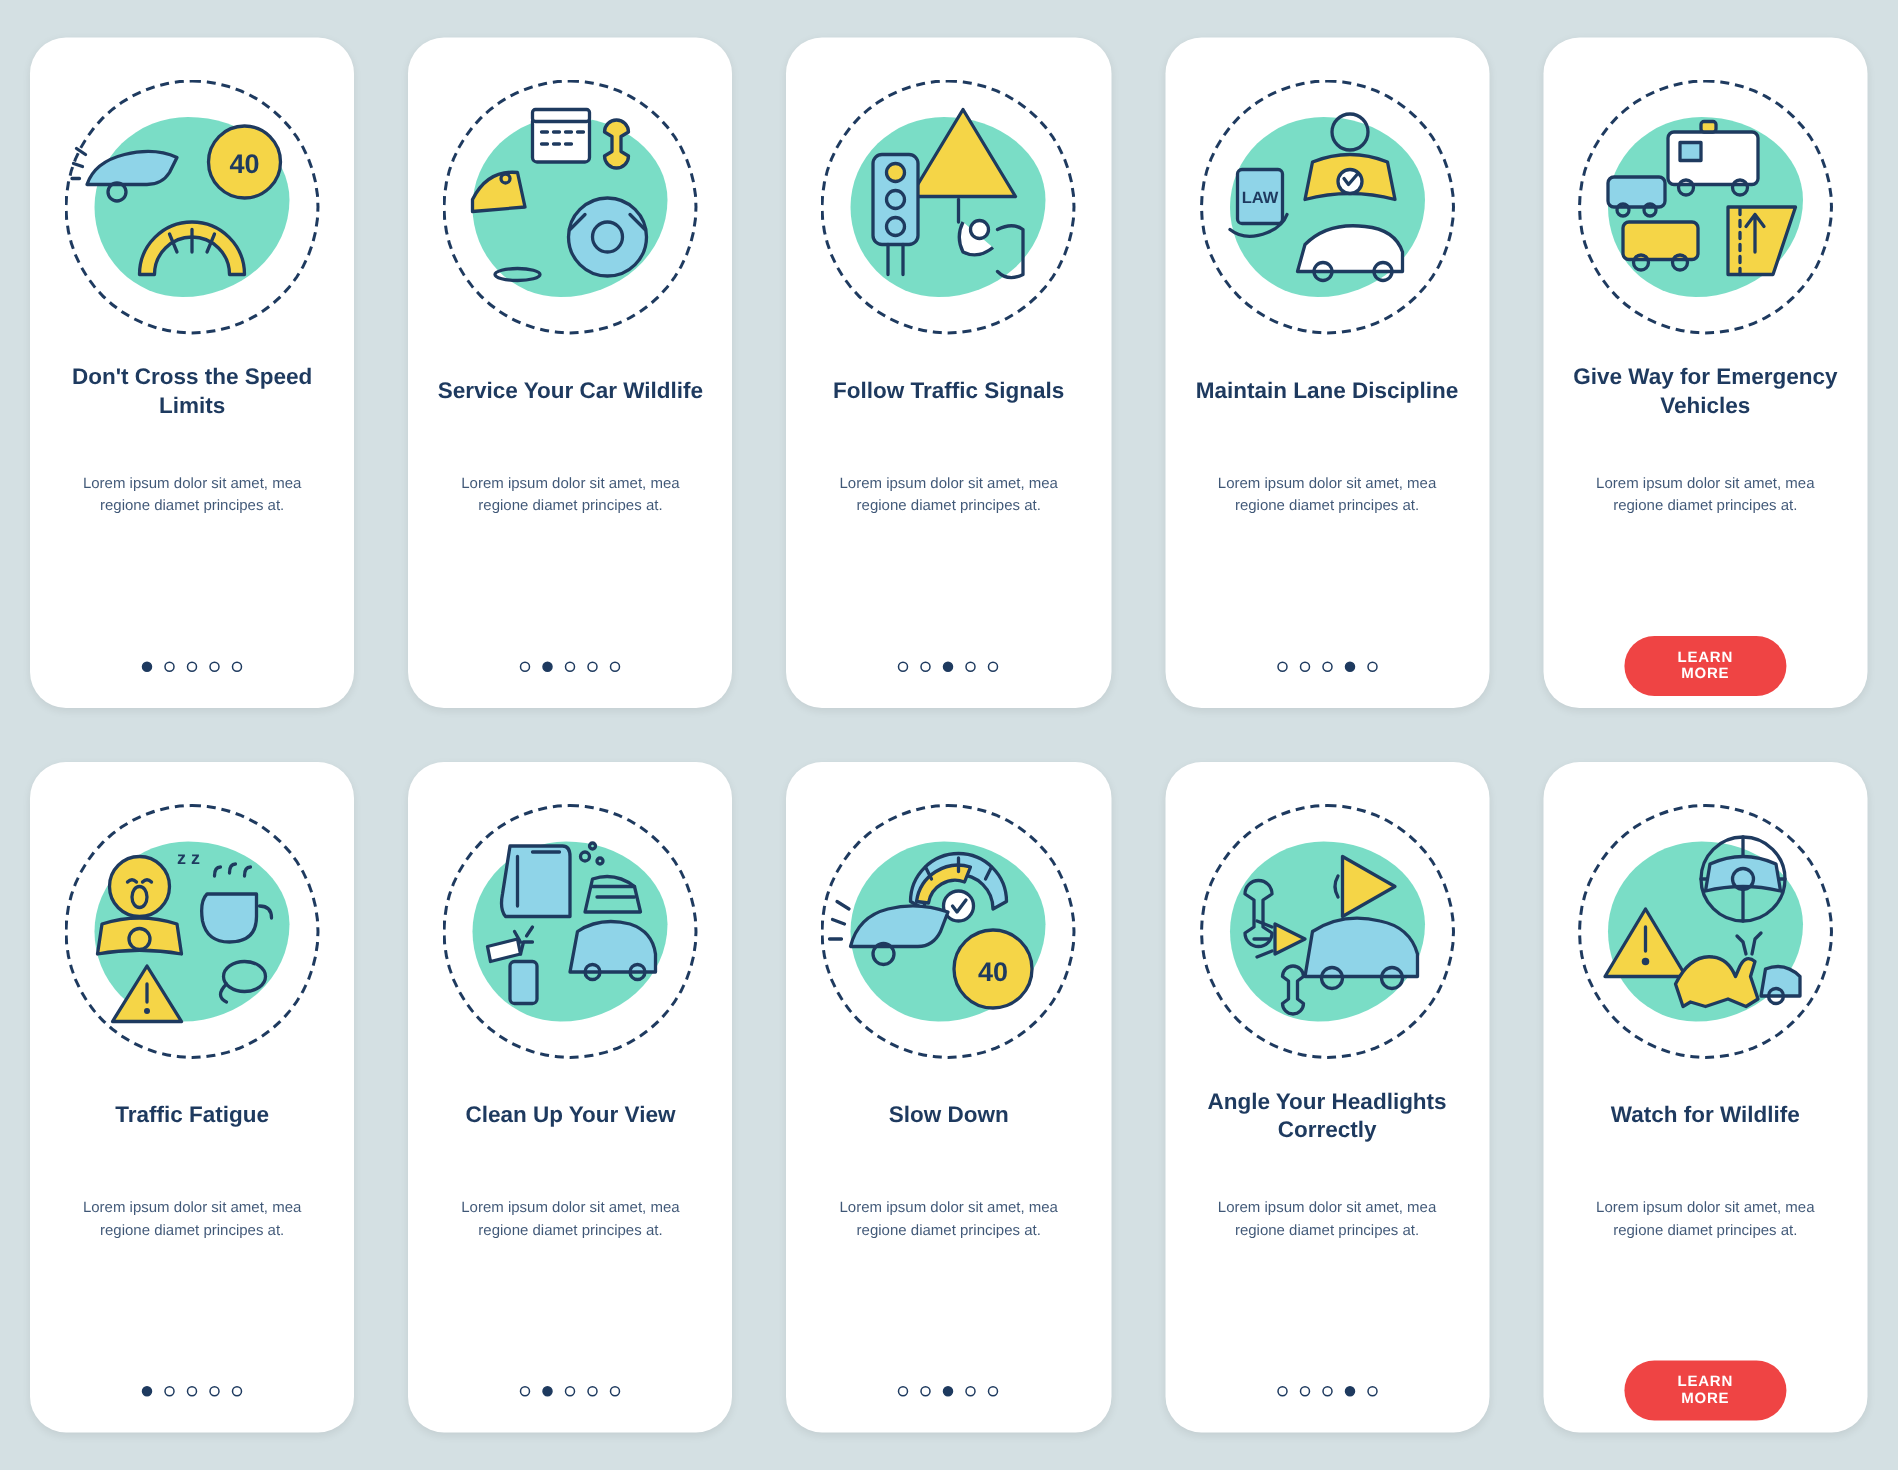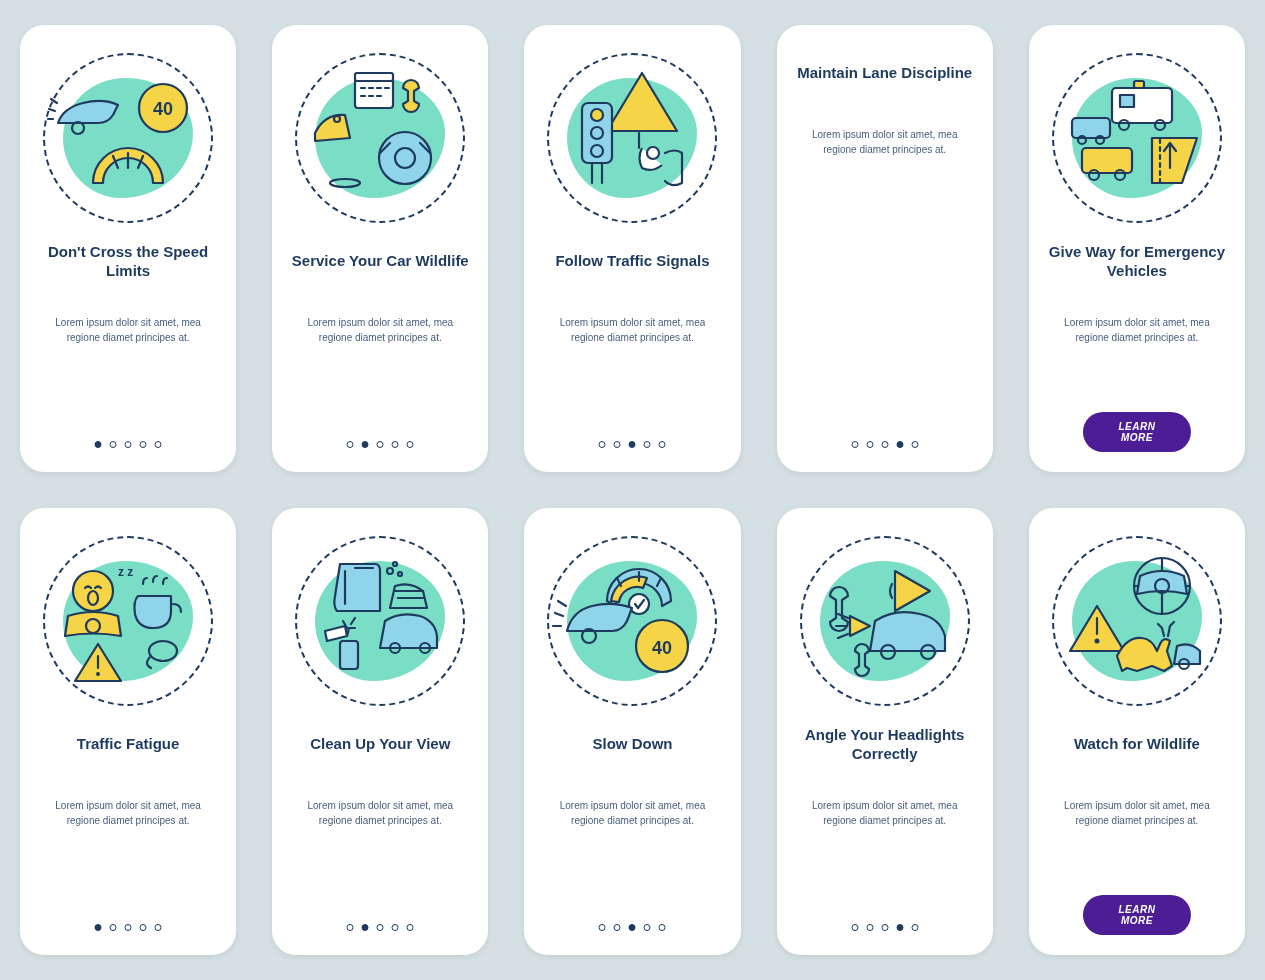--- a/index.html
+++ b/index.html
@@ -89,33 +89,32 @@
     height: 7px;
     border: 1.5px solid #1e3a5f;
     border-radius: 50%;
     background: transparent;
   }
   .dot.active {
     background: #1e3a5f;
   }
   .btn {
     position: absolute;
-    bottom: 20px;
+    bottom: 8px;
     left: 50%;
     transform: translateX(-50%);
-    background: #4c1d95;
+    background: #ef4444;
     color: #fff;
     border: none;
     border-radius: 20px;
     padding: 9px 24px;
     font-size: 10px;
     font-weight: 700;
     letter-spacing: 0.5px;
     cursor: pointer;
-    font-style: italic;
   }
   svg .navy { stroke:#1e3a5f; stroke-width:2.2; fill:none; stroke-linecap:round; stroke-linejoin:round; }
   svg .yellow-f { fill:#f5d547; stroke:#1e3a5f; stroke-width:2.2; stroke-linejoin:round; }
   svg .blue-f { fill:#8fd4e8; stroke:#1e3a5f; stroke-width:2.2; stroke-linejoin:round; }
   svg .white-f { fill:#fff; stroke:#1e3a5f; stroke-width:2.2; stroke-linejoin:round; }
 </style>
 </head>
 <body>
 
 <div class="grid">
@@ -194,20 +193,36 @@
     <div class="dots">
       <span class="dot"></span>
         <span class="dot"></span>
         <span class="dot active"></span>
         <span class="dot"></span>
         <span class="dot"></span>
     </div>
   </div>
 
   <div class="card">
+    <div class="illus-wrap">
+      <div class="dashed-circle"></div>
+        <div class="blob"></div>
+      <svg class="illus" viewBox="0 0 170 170">
+        <circle class="navy" cx="100" cy="35" r="12"></circle>
+        <path class="yellow-f" d="M75 55 Q100 45 125 55 L130 80 Q100 72 70 80 Z"></path>
+        <circle class="white-f" cx="100" cy="68" r="8"></circle>
+        <path class="navy" d="M96 66 L99 70 L105 63"></path>
+        <rect class="blue-f" x="25" y="60" width="30" height="36" rx="3"></rect>
+        <text x="40" y="82" font-size="11" font-weight="700" fill="#1e3a5f" text-anchor="middle">LAW</text>
+        <path class="navy" d="M20 100 Q30 108 45 102 Q55 98 58 90"></path>
+        <path class="white-f" d="M70 110 Q85 95 110 98 Q130 100 135 115 L135 128 L65 128 Z"></path>
+        <circle class="navy" cx="82" cy="128" r="6"></circle>
+          <circle class="navy" cx="122" cy="128" r="6"></circle>
+      </svg>
+    </div>
     <div class="title">Maintain Lane Discipline</div>
     <div class="desc">Lorem ipsum dolor sit amet, mea regione diamet principes at.</div>
     <div class="dots">
       <span class="dot"></span>
         <span class="dot"></span>
         <span class="dot"></span>
         <span class="dot active"></span>
         <span class="dot"></span>
     </div>
   </div>

